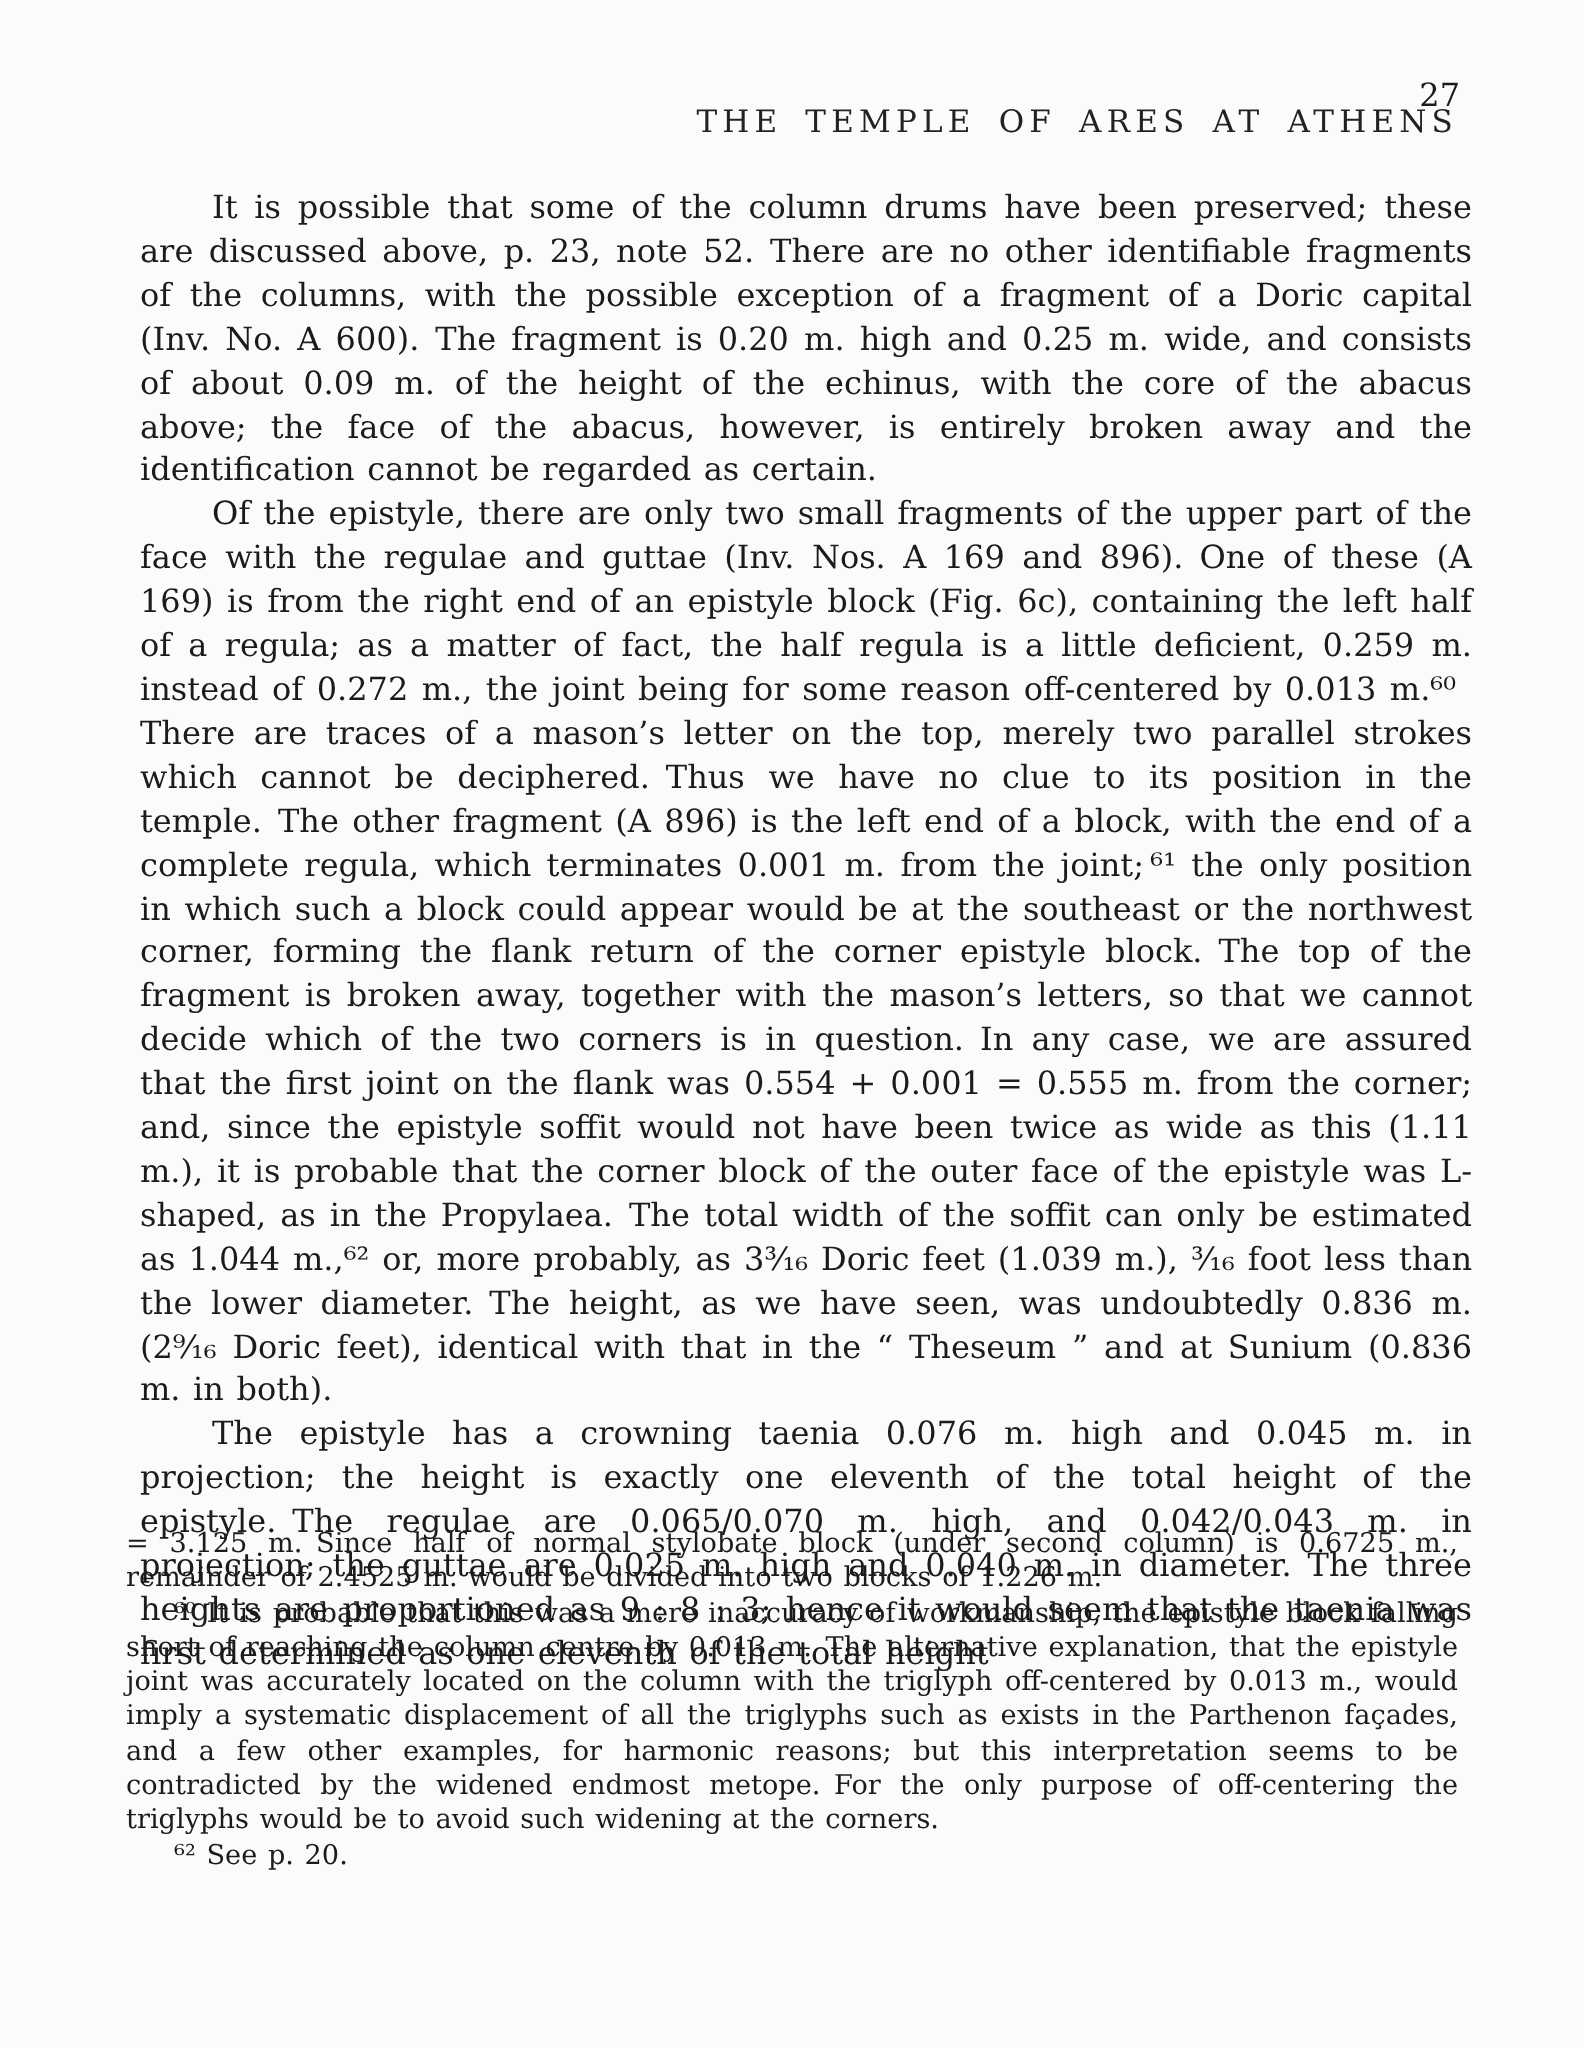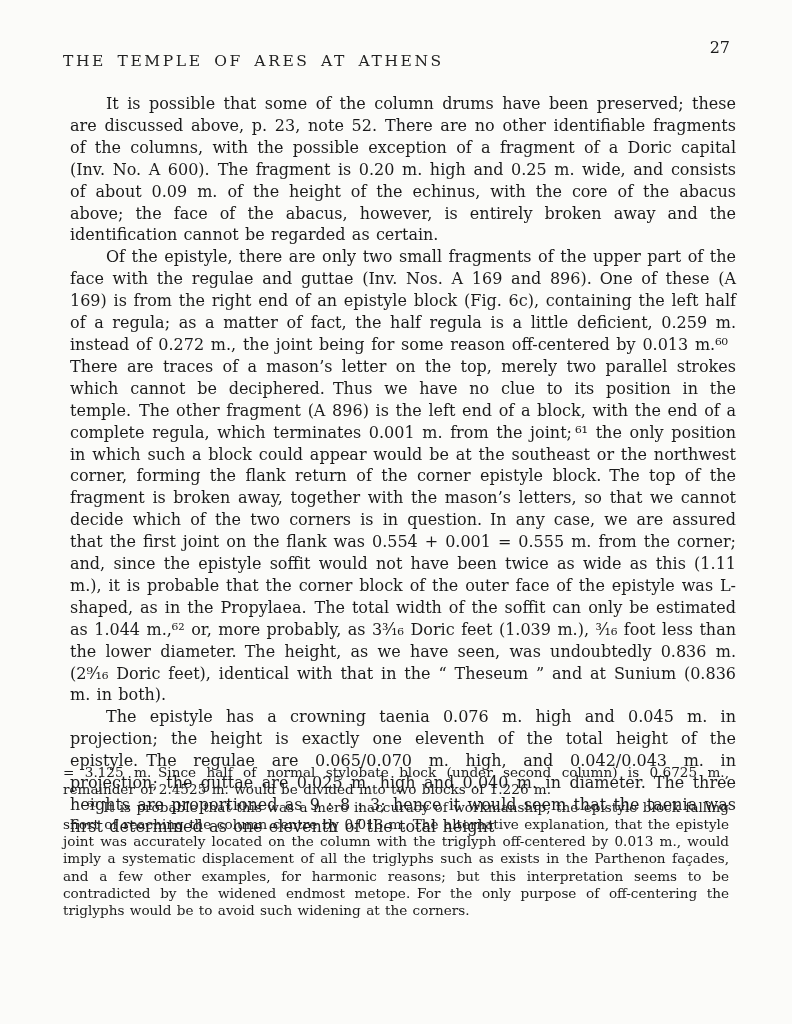--- a/index.html
+++ b/index.html
@@ -13,21 +13,21 @@
     height: 1024px;
     background: #fbfbf9;
     color: #1b1b1b;
     overflow: hidden;
   }
   .running-head {
     position: absolute;
     top: 52px;
     left: 63px;
     width: 666px;
-    text-align: left;
+    text-align: right;
     font-size: 15.5px;
     letter-spacing: 2.6px;
     word-spacing: 4px;
     color: #222;
   }
   .page-number {
     position: absolute;
     top: 38px;
     right: 62px;
     font-size: 16px;
@@ -74,15 +74,16 @@
 
   <div class="main-text">
     <p>It is possible that some of the column drums have been preserved; these are discussed above, p. 23, note 52. There are no other identifiable fragments of the columns, with the possible exception of a fragment of a Doric capital (Inv. No. A 600). The fragment is 0.20 m. high and 0.25 m. wide, and consists of about 0.09 m. of the height of the echinus, with the core of the abacus above; the face of the abacus, however, is entirely broken away and the identification cannot be regarded as certain.</p>
     <p>Of the epistyle, there are only two small fragments of the upper part of the face with the regulae and guttae (Inv. Nos. A 169 and 896). One of these (A 169) is from the right end of an epistyle block (Fig. 6c), containing the left half of a regula; as a matter of fact, the half regula is a little deficient, 0.259 m. instead of 0.272 m., the joint being for some reason off-centered by 0.013 m.⁶⁰ There are traces of a mason’s letter on the top, merely two parallel strokes which cannot be deciphered. Thus we have no clue to its position in the temple. The other fragment (A 896) is the left end of a block, with the end of a complete regula, which terminates 0.001 m. from the joint; ⁶¹ the only position in which such a block could appear would be at the southeast or the northwest corner, forming the flank return of the corner epistyle block. The top of the fragment is broken away, together with the mason’s letters, so that we cannot decide which of the two corners is in question. In any case, we are assured that the first joint on the flank was 0.554 + 0.001 = 0.555 m. from the corner; and, since the epistyle soffit would not have been twice as wide as this (1.11 m.), it is probable that the corner block of the outer face of the epistyle was L-shaped, as in the Propylaea. The total width of the soffit can only be estimated as 1.044 m.,⁶² or, more probably, as 3³⁄₁₆ Doric feet (1.039 m.), ³⁄₁₆ foot less than the lower diameter. The height, as we have seen, was undoubtedly 0.836 m. (2⁹⁄₁₆ Doric feet), identical with that in the “ Theseum ” and at Sunium (0.836 m. in both).</p>
     <p>The epistyle has a crowning taenia 0.076 m. high and 0.045 m. in projection; the height is exactly one eleventh of the total height of the epistyle. The regulae are 0.065/0.070 m. high, and 0.042/0.043 m. in projection; the guttae are 0.025 m. high and 0.040 m. in diameter. The three heights are proportioned as 9 : 8 : 3; hence it would seem that the taenia was first determined as one eleventh of the total height</p>
   </div>
 
   <div class="footnotes">
     <p class="continuation">= 3.125 m. Since half of normal stylobate block (under second column) is 0.6725 m., remainder of 2.4525 m. would be divided into two blocks of 1.226 m.</p>
     <p>⁶⁰ It is probable that this was a mere inaccuracy of workmanship, the epistyle block falling short of reaching the column centre by 0.013 m. The alternative explanation, that the epistyle joint was accurately located on the column with the triglyph off-centered by 0.013 m., would imply a systematic displacement of all the triglyphs such as exists in the Parthenon façades, and a few other examples, for harmonic reasons; but this interpretation seems to be contradicted by the widened endmost metope. For the only purpose of off-centering the triglyphs would be to avoid such widening at the corners.</p>
+    <p>⁶² See p. 20.</p>
   </div>
 
 </div>
 
 </body></html>

